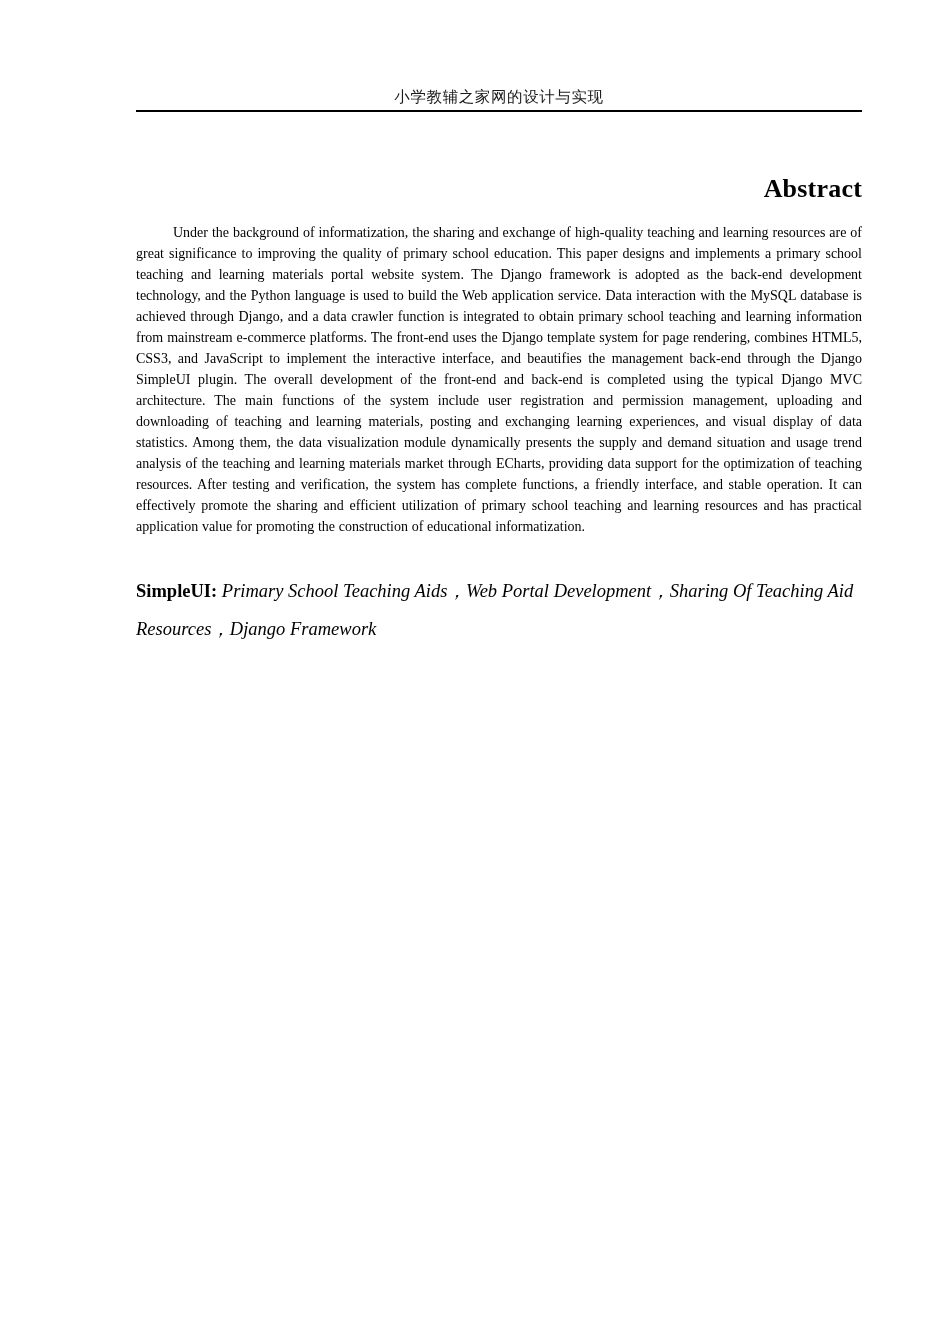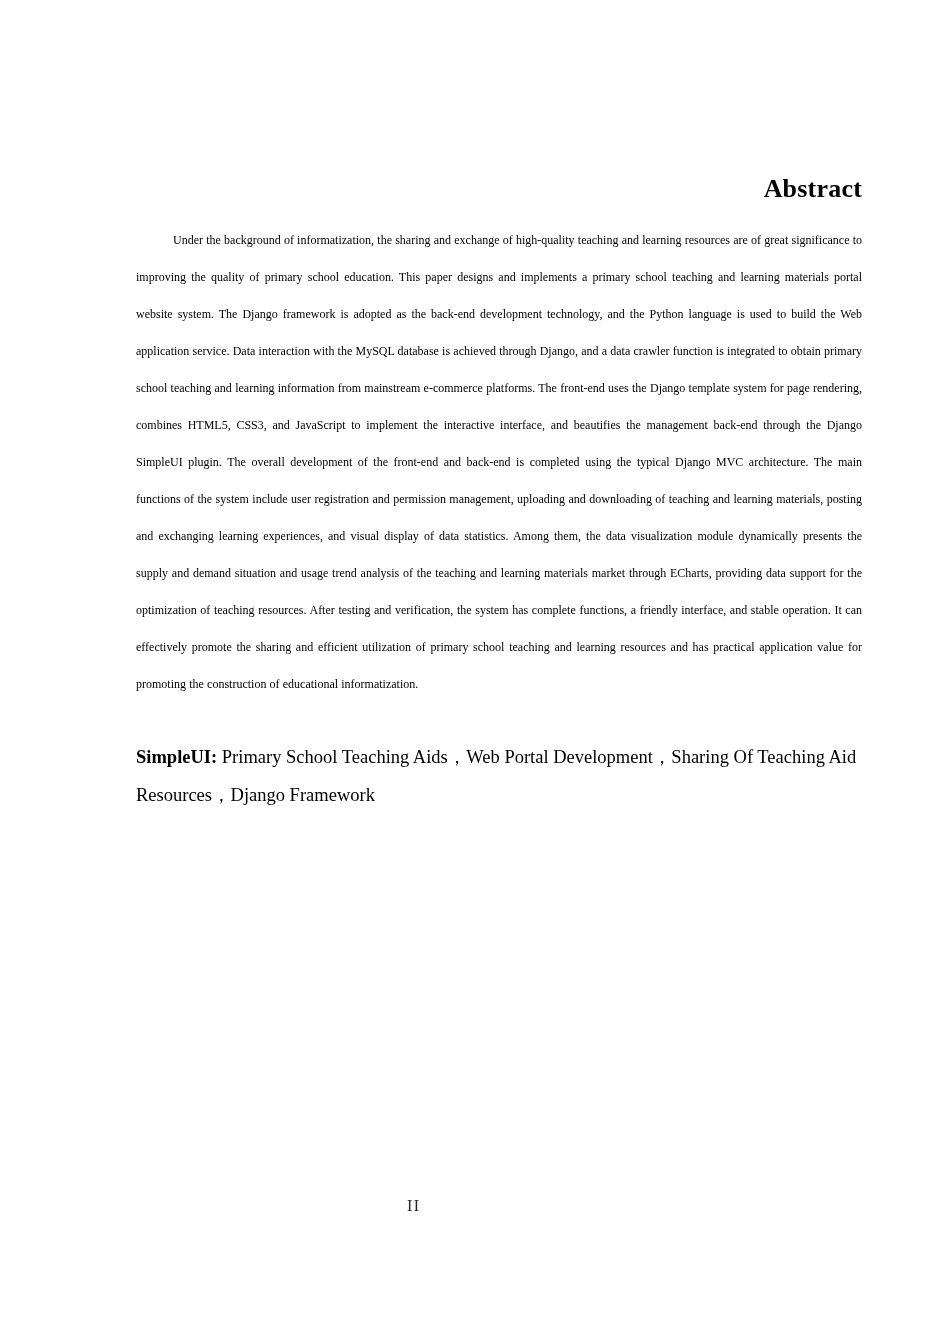--- a/index.html
+++ b/index.html
@@ -66,40 +66,41 @@
     position: absolute;
     left: 136px;
     top: 222px;
     width: 726px;
   }
   .abstract-para {
     margin: 0;
     text-align: justify;
     text-justify: inter-word;
     text-indent: 37px;
-    font-size: 12px;
-    line-height: 37px;
+    font-size: 14px;
+    line-height: 21px;
     word-spacing: 0.2px;
     hyphens: none;
   }
 
   
   .keywords-block {
     margin: 0;
     margin-top: 36px;
     text-align: left;
     text-indent: 0;
     font-size: 18.5px;
     line-height: 37.6px;
   }
   .keywords-label {
     font-weight: bold;
   }
   .keywords-list {
     font-weight: normal;
+    font-style: italic;
   }
 
   
   .footer {
     position: absolute;
     left: 136px;
     top: 1196px;
     width: 726px;
   }
   .page-number {
@@ -109,28 +110,29 @@
     line-height: 20px;
     letter-spacing: 1.5px;
     color: #262626;
   }
 </style>
 </head>
 <body>
 
 <div class="page">
 
+  <div class="header-zone">
+    <div class="header-text">小学教辅之家网的设计与实现</div>
+    <div class="header-rule"></div>
+  </div>
 
   <h1 class="doc-title">Abstract</h1>
 
   <div class="content">
     <p class="abstract-para">Under the background of informatization, the sharing and exchange of high-quality teaching and learning resources are of great significance to improving the quality of primary school education. This paper designs and implements a primary school teaching and learning materials portal website system. The Django framework is adopted as the back-end development technology, and the Python language is used to build the Web application service. Data interaction with the MySQL database is achieved through Django, and a data crawler function is integrated to obtain primary school teaching and learning information from mainstream e-commerce platforms. The front-end uses the Django template system for page rendering, combines HTML5, CSS3, and JavaScript to implement the interactive interface, and beautifies the management back-end through the Django SimpleUI plugin. The overall development of the front-end and back-end is completed using the typical Django MVC architecture. The main functions of the system include user registration and permission management, uploading and downloading of teaching and learning materials, posting and exchanging learning experiences, and visual display of data statistics. Among them, the data visualization module dynamically presents the supply and demand situation and usage trend analysis of the teaching and learning materials market through ECharts, providing data support for the optimization of teaching resources. After testing and verification, the system has complete functions, a friendly interface, and stable operation. It can effectively promote the sharing and efficient utilization of primary school teaching and learning resources and has practical application value for promoting the construction of educational informatization.</p>
 
     <p class="keywords-block">
       <span class="keywords-label">SimpleUI:</span><span>&nbsp;</span><span class="keywords-list">Primary School Teaching Aids，Web Portal Development，Sharing Of Teaching Aid Resources，Django Framework</span>
     </p>
   </div>
 
-  <div class="footer">
-    <span class="page-number">II</span>
-  </div>
 
 </div>
 
 </body></html>

